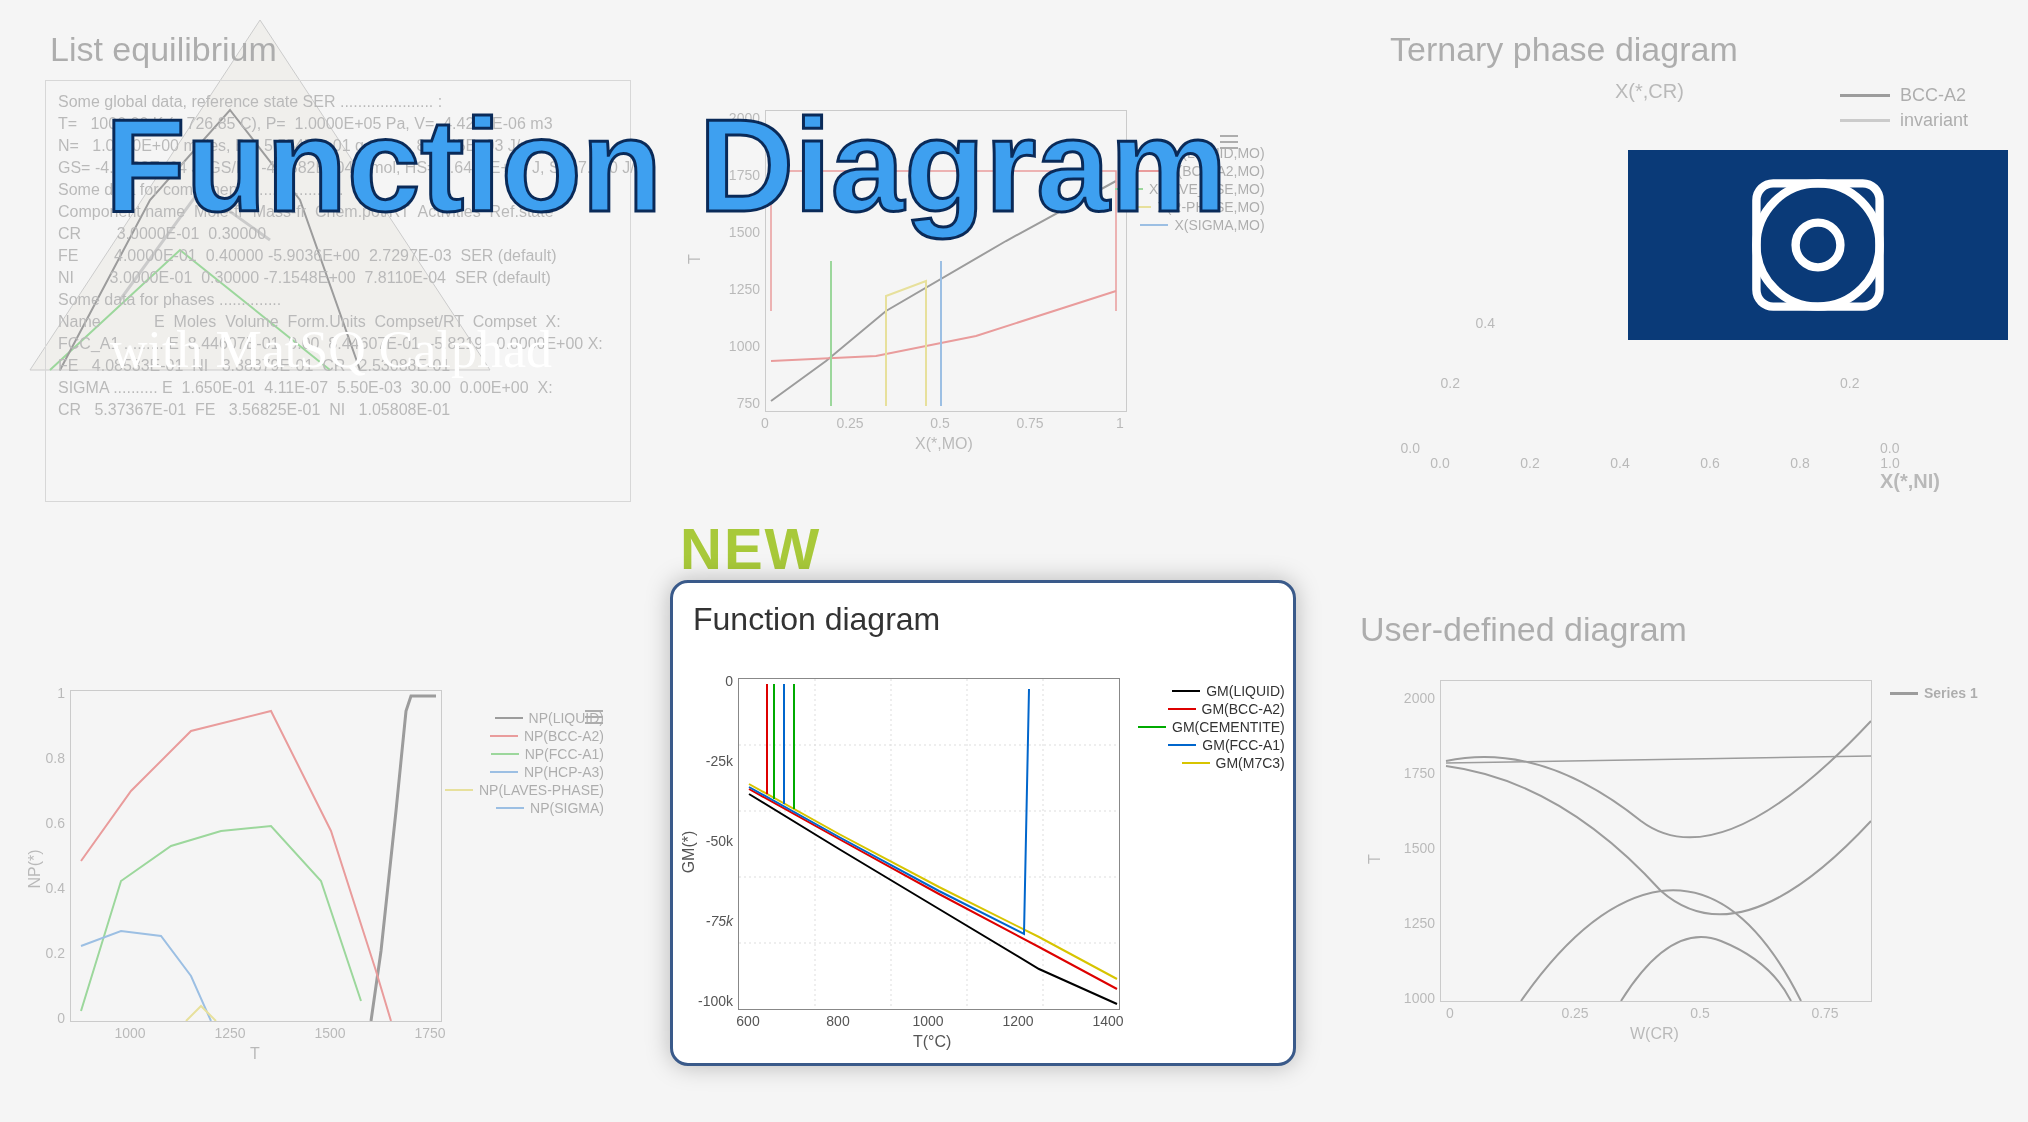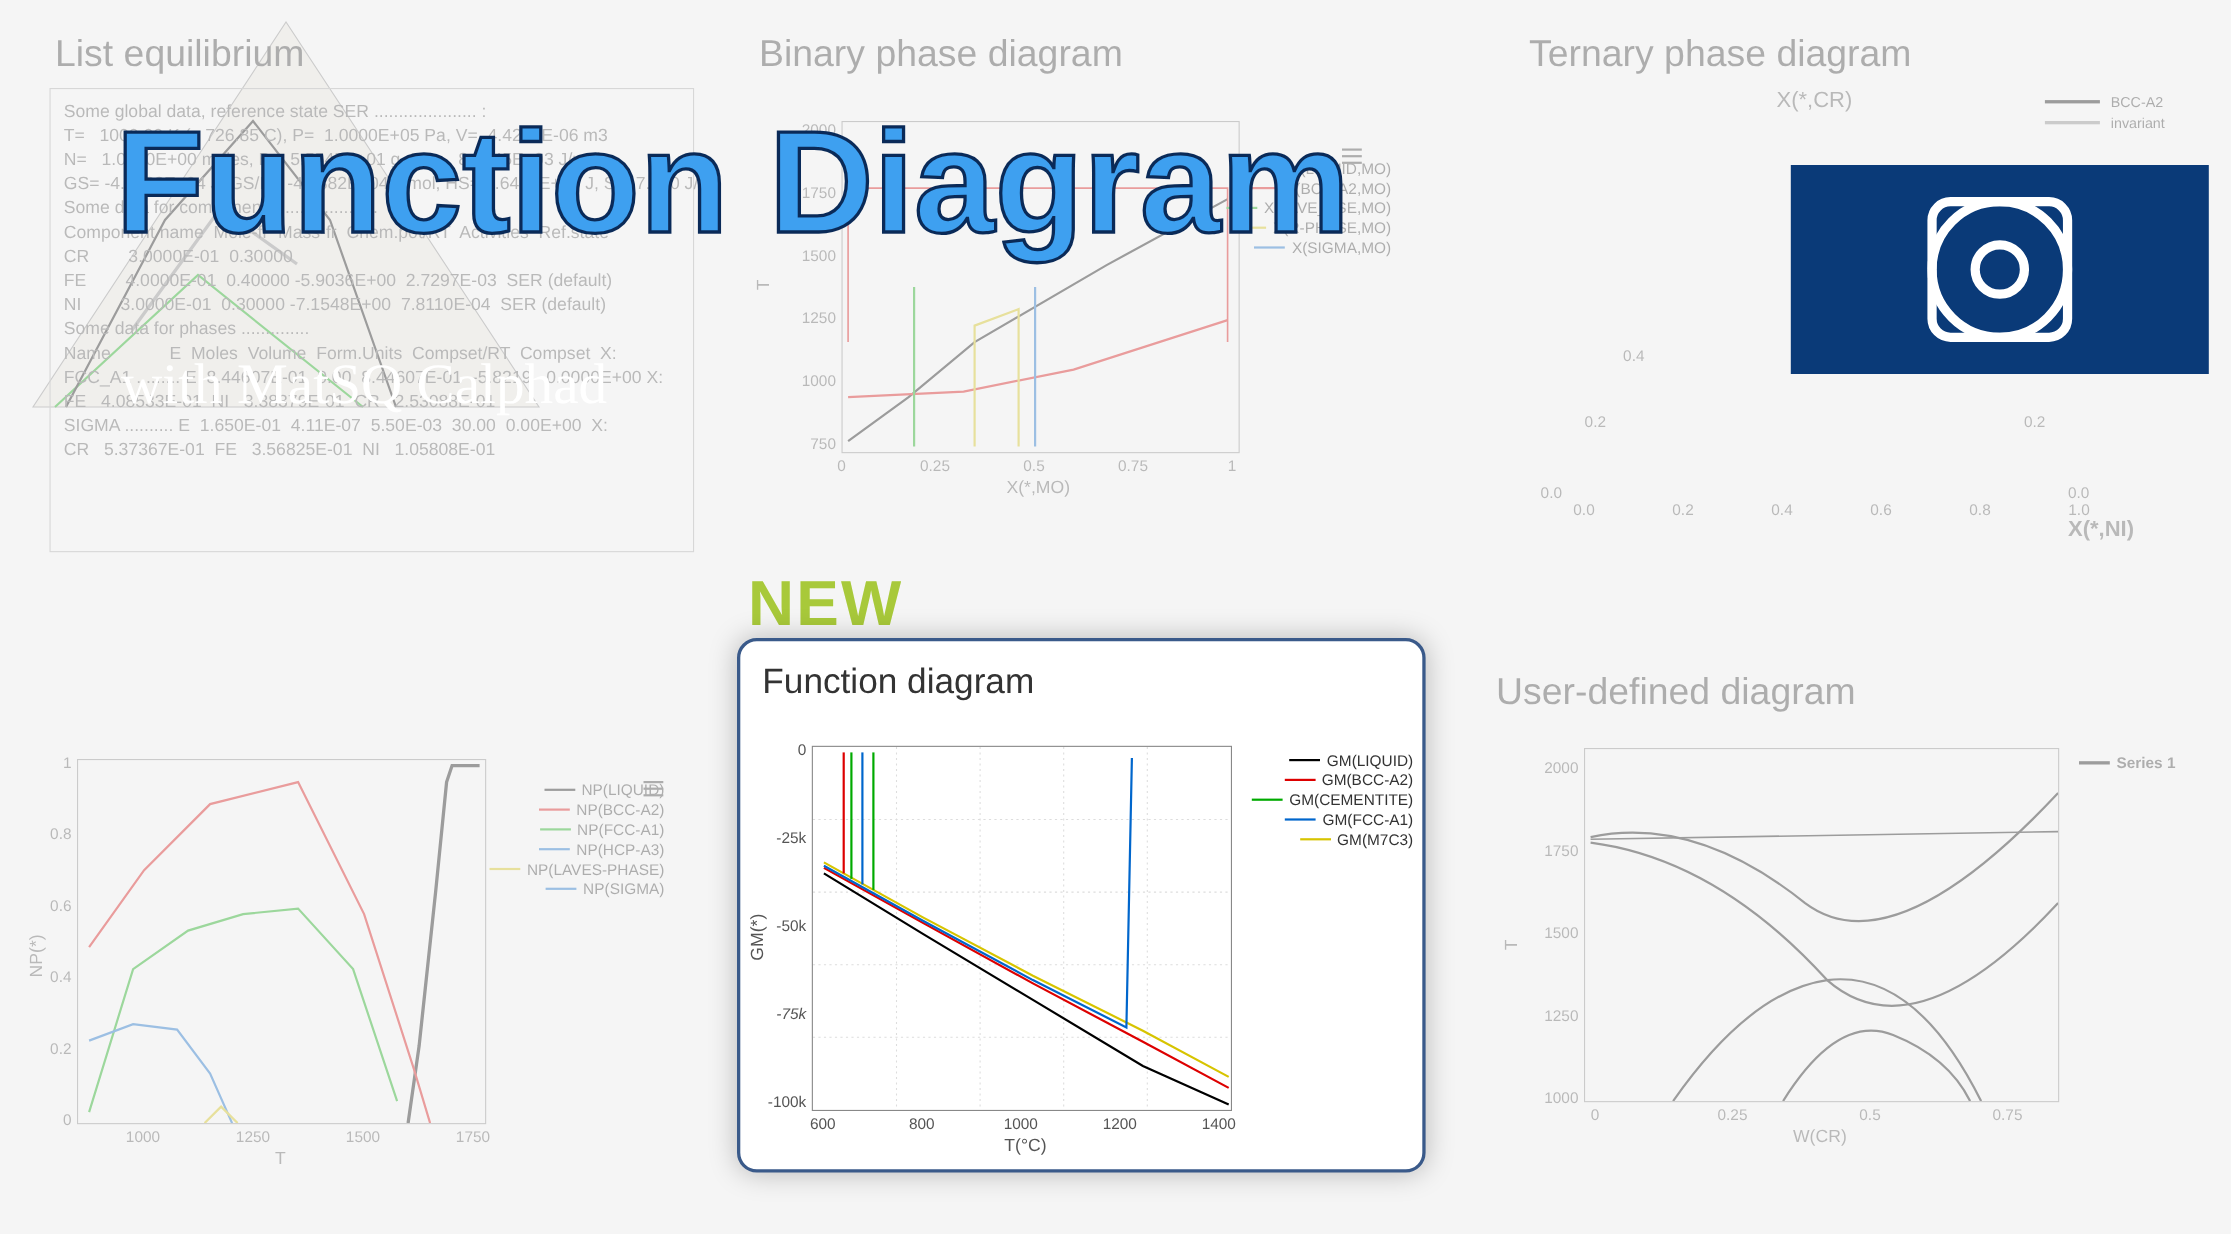--- a/index.html
+++ b/index.html
@@ -49,32 +49,31 @@
 
   
   .logo-box{position:absolute;right:20px;top:150px;width:380px;height:190px;background:#0a3a78;display:flex;align-items:center;justify-content:center;}
   .logo-box svg{width:140px;height:140px;}
 
   
   .hamburger{position:absolute;width:18px;height:14px;display:flex;flex-direction:column;justify-content:space-between;}
   .hamburger span{display:block;height:2px;background:#333;}
 
   
-  .tleg{position:absolute;right:60px;top:85px;font-size:13px;}
+  .tleg{position:absolute;right:60px;top:85px;font-size:18px;}
   .tleg div{display:flex;align-items:center;margin-bottom:4px;}
   .tleg .bar{width:50px;height:3px;margin-right:10px;}
 
 </style>
 </head>
 <body>
 
 <div class="page">
 
   <h2 class="panel-title pt1">List equilibrium</h2>
-  <h2 class="panel-title pt2">Binary phase diagram</h2>
   <h2 class="panel-title pt3">Ternary phase diagram</h2>
   <h2 class="panel-title pt6">User-defined diagram</h2>
 
   <div class="eqbox">
     <div>Some global data, reference state SER ..................... :</div>
     <div>T=   1000.00 K (   726.85 C), P=  1.0000E+05 Pa, V=  4.4250E-06 m3</div>
     <div>N=   1.0000E+00 moles, B=  5.5545E+01 g, RT=   8.3145E+03 J/mol</div>
     <div>GS= -4.8882E+04 J, GS/N= -4.8882E+04 J/mol, HS= 2.6426E+04 J, S=  7.080 J/K</div>
     <div></div>
     <div>Some data for components ....................</div>

